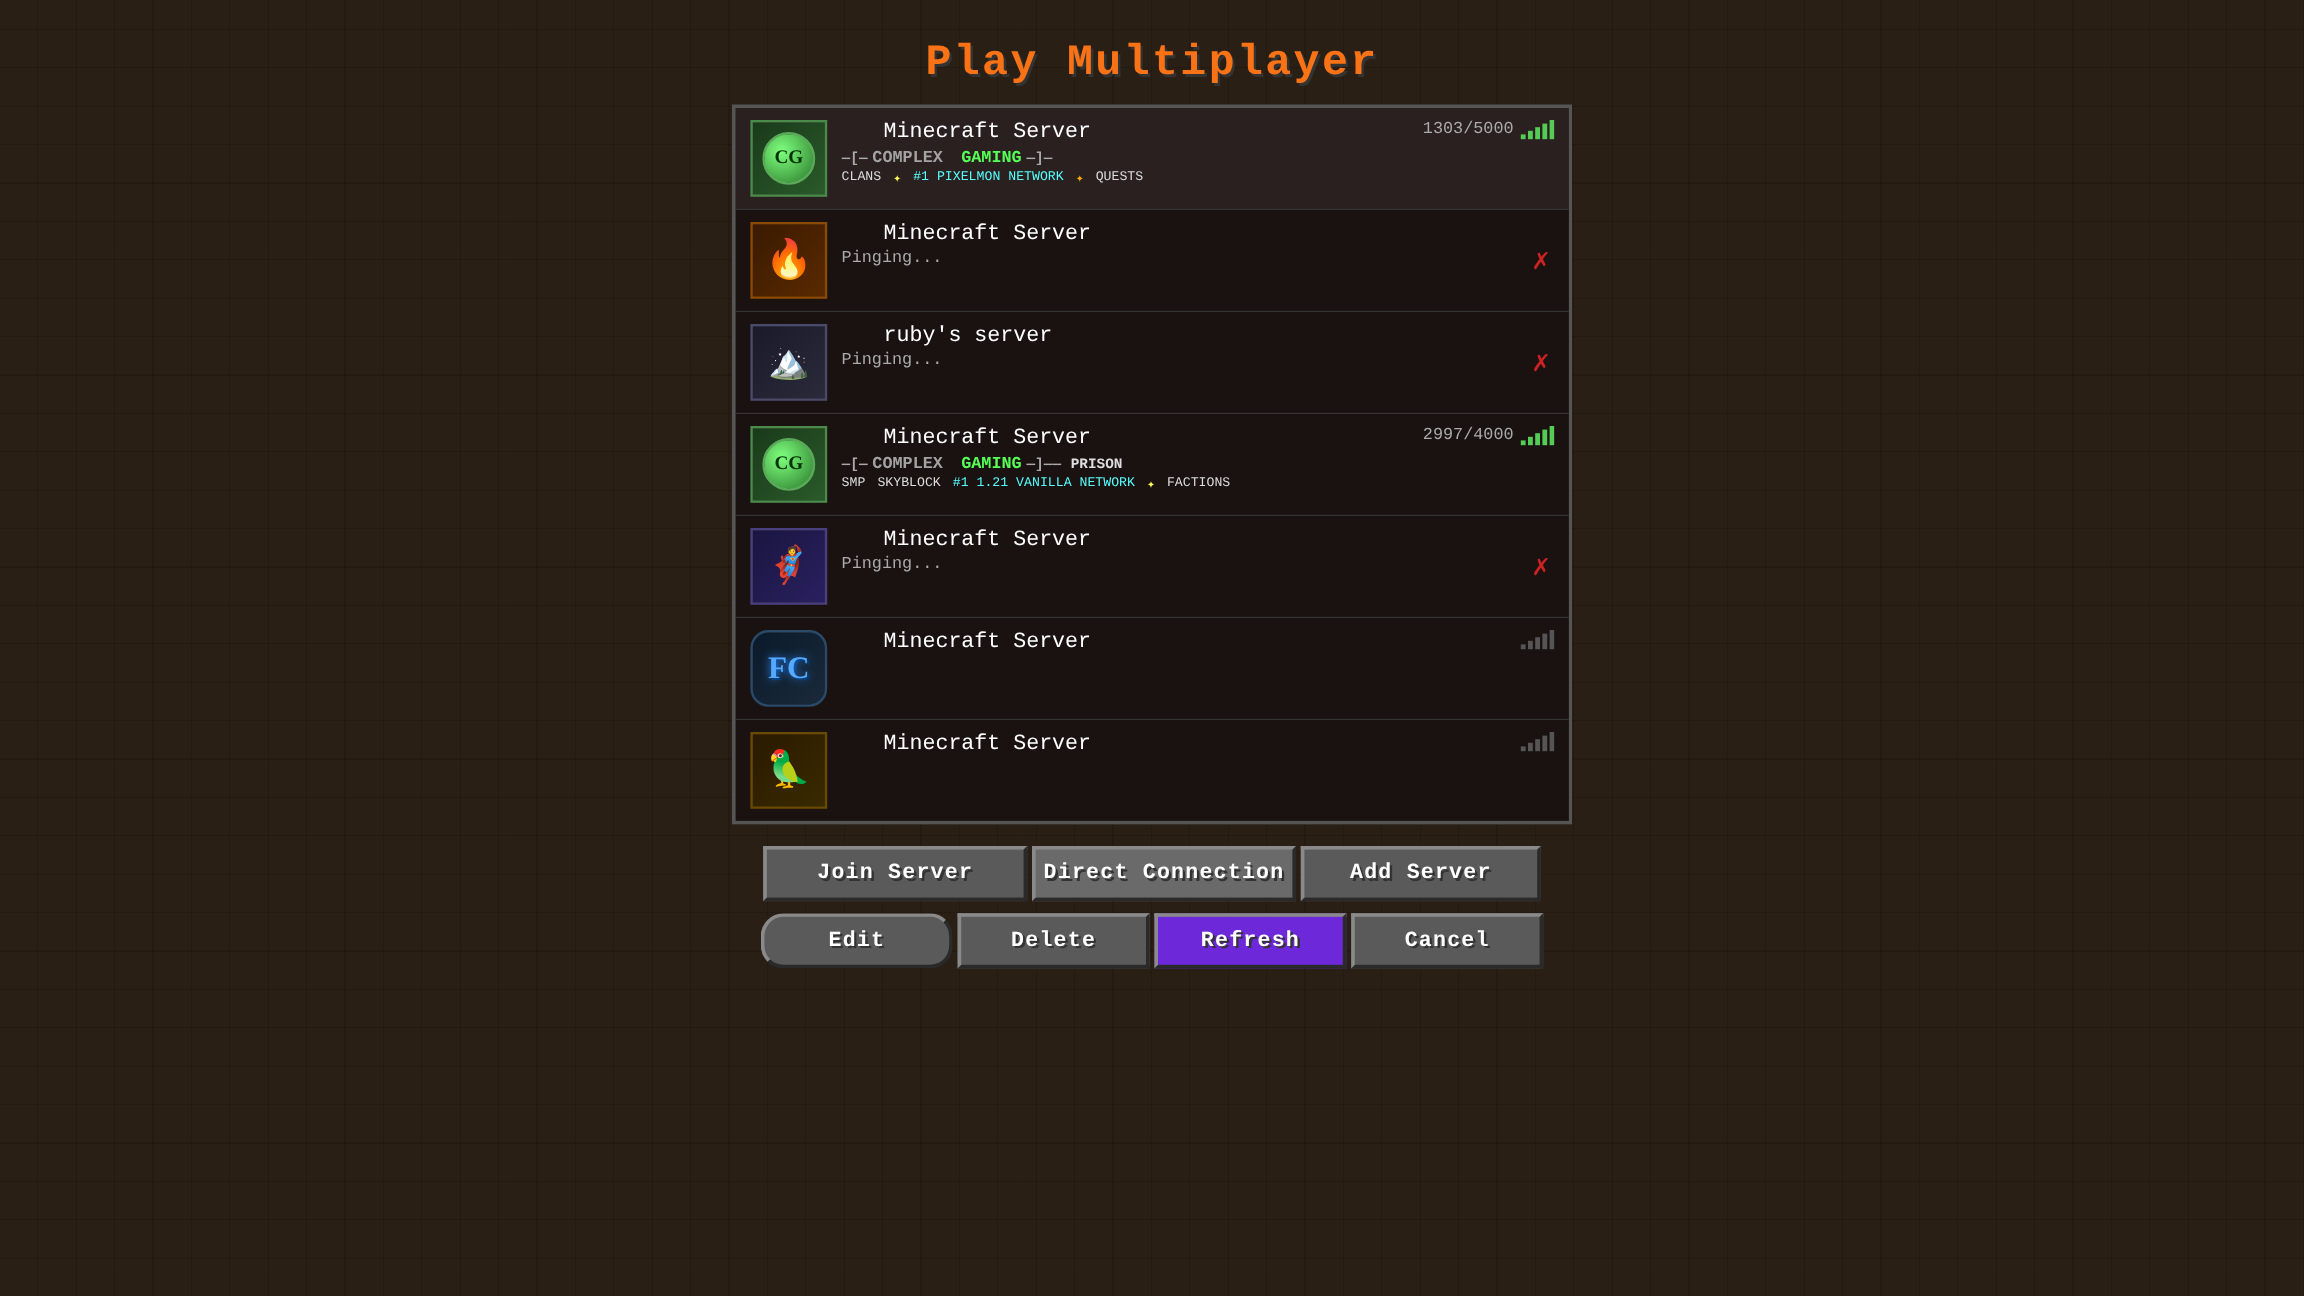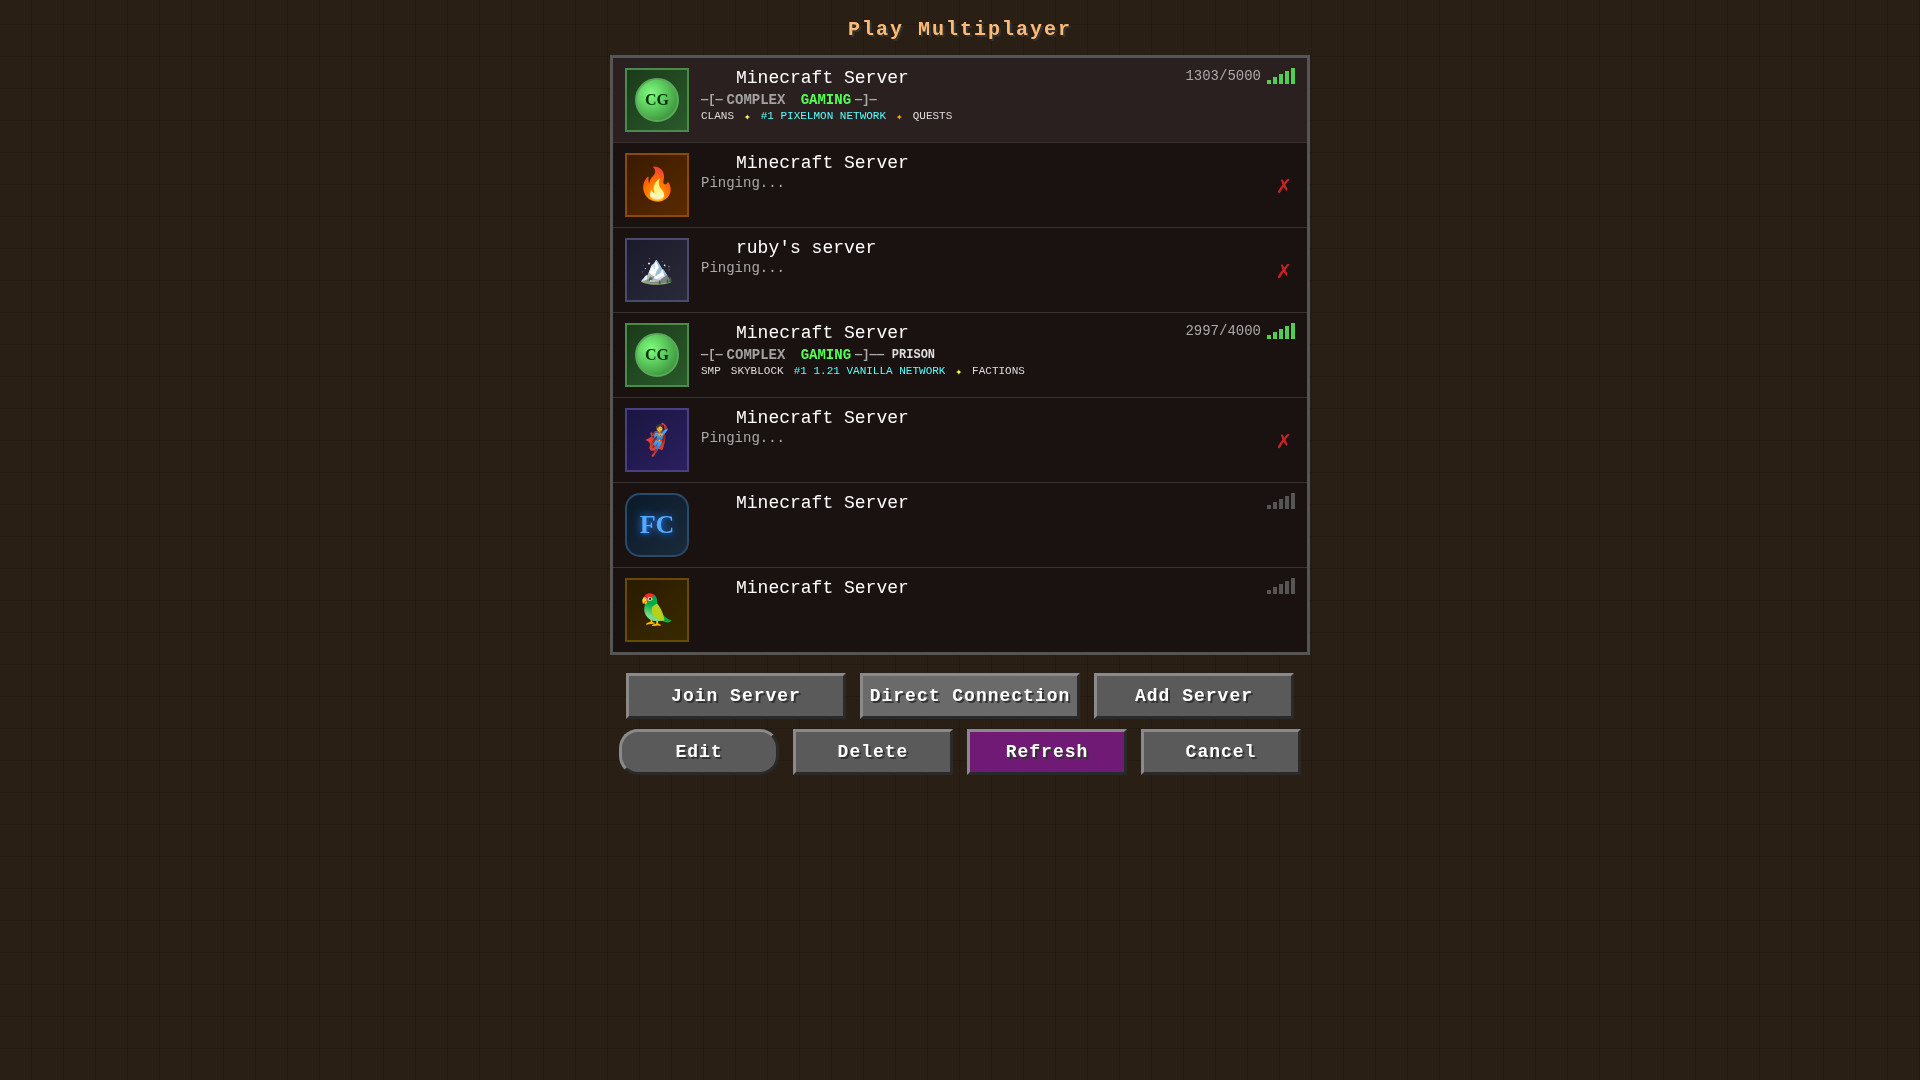--- a/index.html
+++ b/index.html
@@ -26,25 +26,25 @@
       font-family: 'Courier New', monospace;
       display: flex;
       flex-direction: column;
       align-items: center;
       justify-content: flex-start;
       overflow: hidden;
       position: relative;
     }
 
     .page-title {
-      color: #fdba74;
-      font-size: 20px;
+      color: #f97316;
+      font-size: 36px;
       font-weight: bold;
       letter-spacing: 2px;
-      margin-top: 18px;
+      margin-top: 32px;
       margin-bottom: 14px;
       text-shadow: 2px 2px 0px #333333;
       font-family: 'Courier New', monospace;
     }
 
     .server-list-container {
       width: 700px;
       background-color: #1a1210;
       border: 3px solid #555;
       position: relative;
@@ -245,21 +245,21 @@
     .bottom-buttons {
       margin-top: 18px;
       display: flex;
       flex-direction: column;
       gap: 10px;
       width: 700px;
     }
 
     .button-row {
       display: flex;
-      gap: 14px;
+      gap: 4px;
       justify-content: center;
       align-items: center;
     }
 
     .mc-button {
       font-family: 'Courier New', monospace;
       font-size: 18px;
       font-weight: bold;
       color: #ffffff;
       background: #5a5a5a;
@@ -272,21 +272,21 @@
       padding: 10px 0;
       text-shadow: 2px 2px 0px #333;
       letter-spacing: 1px;
     }
 
     .btn-join { width: 220px; }
     .btn-direct { width: 220px; background: #6a6a6a; }
     .btn-add { width: 200px; }
     .btn-edit { width: 160px; border-radius: 19px; }
     .btn-delete { width: 160px; }
-    .btn-refresh { width: 160px; background: #701a75; }
+    .btn-refresh { width: 160px; background: #6d28d9; }
     .btn-cancel { width: 160px; }
 
     
     .cg-icon-inner {
       display: flex;
       flex-direction: column;
       align-items: center;
       justify-content: center;
       width: 100%;
       height: 100%;

